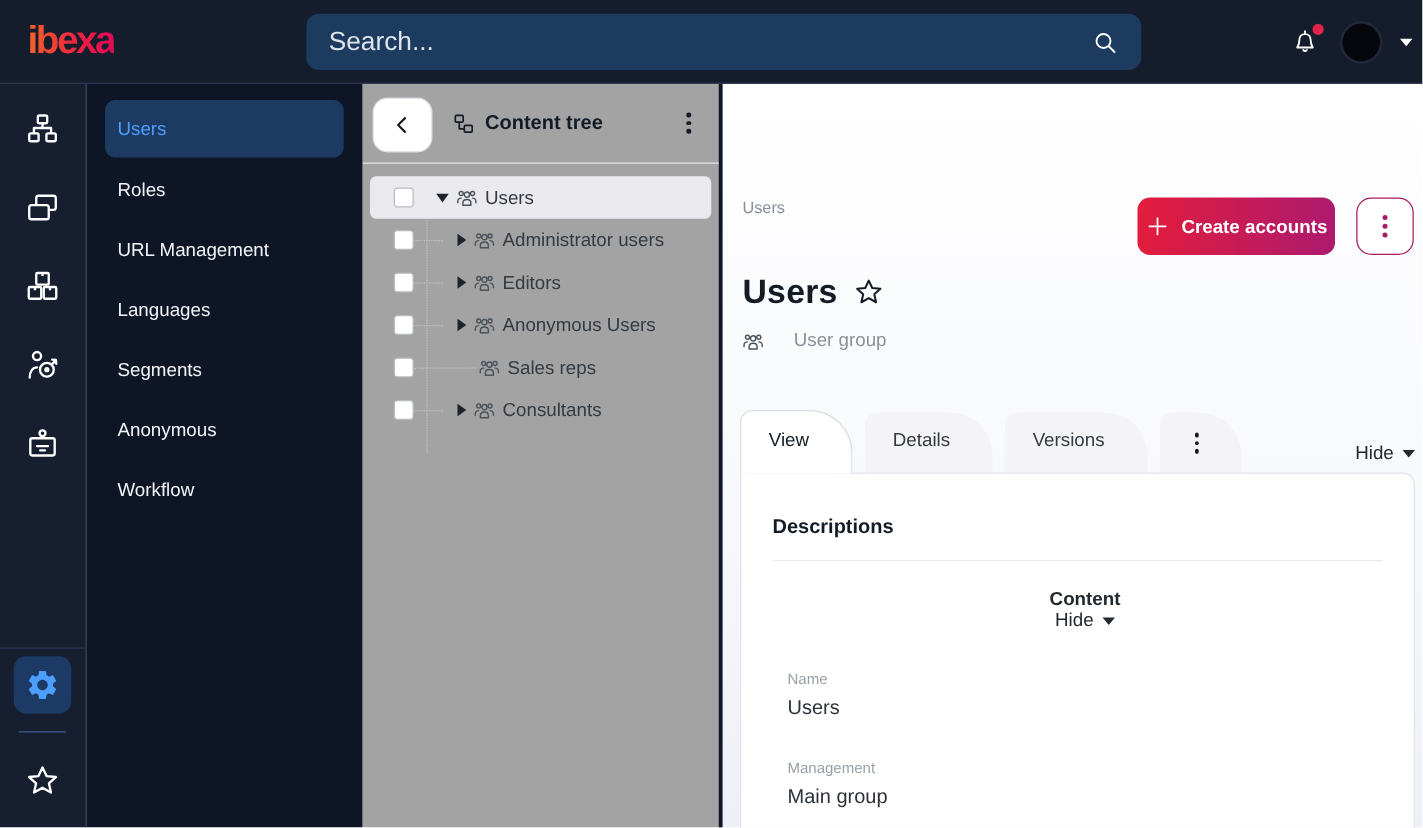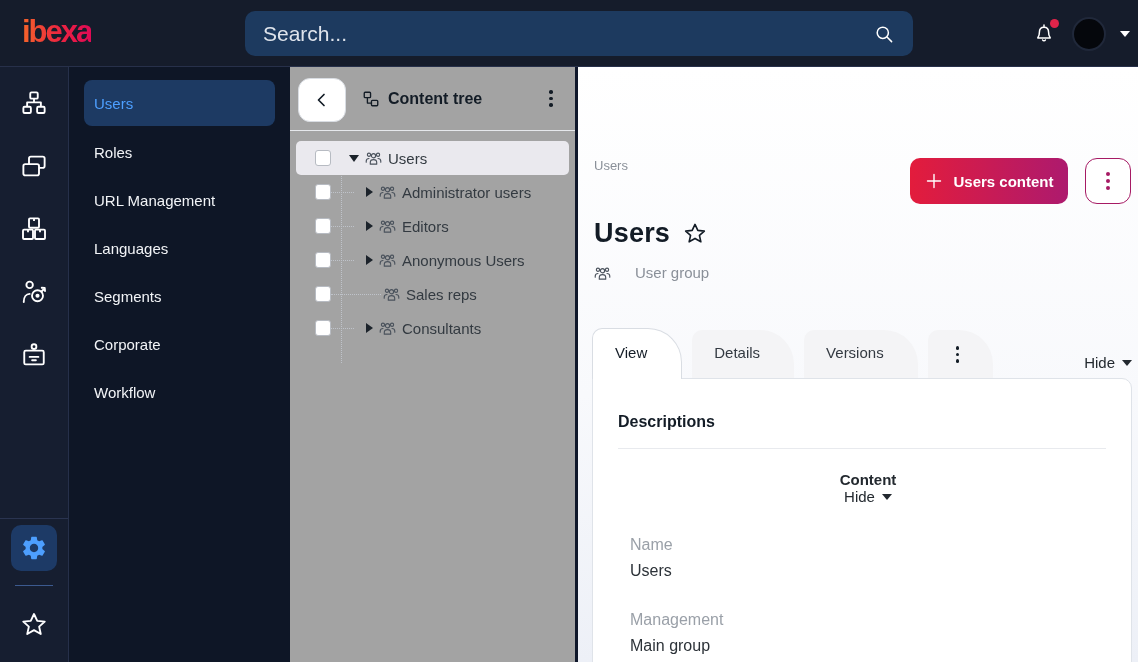--- a/index.html
+++ b/index.html
@@ -102,21 +102,21 @@
   .caret-dark { width:0; height:0; border-left:5px solid transparent; border-right:5px solid transparent;
     border-top:6px solid #23292f; }
 
   .card { position:absolute; left:14px; top:311px; width:540px; height:331px; background:#fff;
     border:1px solid #dfe3e9; border-radius:0 10px 10px 10px; padding:0 25px; z-index:2; }
   .card h2 { margin-top:34px; font-size:16px; font-weight:700; color:#131c26; }
   .card-divider { margin-top:17px; height:1px; background:#e8eaee; }
   .section-head { margin:22px 0 0 12px; display:flex; align-items:center; justify-content:space-between;flex-direction:column; }
   .section-title { font-size:15px; font-weight:700; color:#23292f; }
   .field { margin-left:12px; }
-  .field-label { font-size:16px; color:#9aa0a8;margin-top:31px; }
+  .field-label { font-size:12px; color:#9aa0a8;margin-top:31px; }
   .field-value { font-size:16px; color:#2c3238; margin-top:8px; }
   .field-name { margin-top:25px; }
   .field-desc { margin-top:28px; }
 
   svg { display:block; }
 </style>
 </head>
 <body>
 
 <svg width="0" height="0" style="position:absolute">
@@ -230,21 +230,21 @@
     <div class="menu-item">
         <span>URL Management</span>
       </div>
     <div class="menu-item">
         <span>Languages</span>
       </div>
     <div class="menu-item">
         <span>Segments</span>
       </div>
     <div class="menu-item">
-        <span>Corporate</span>
+        <span>Anonymous</span>
       </div>
     <div class="menu-item">
         <span>Workflow</span>
       </div>
   </nav>
 
   <aside class="tree-panel">
     <div class="tree-header">
       <button class="back-btn">
         <svg width="22" height="22" viewBox="0 0 22 22" fill="none" stroke="#131c26" stroke-width="1.7" stroke-linecap="round" stroke-linejoin="round">
@@ -335,21 +335,21 @@
     </div>
   </aside>
 
   <main class="main">
     <div class="breadcrumb">Users</div>
 
     <button class="create-btn">
       <svg width="20" height="20" viewBox="0 0 20 20" fill="none" stroke="#fff" stroke-width="1.4" stroke-linecap="round">
         <path d="M10 3.5v13M3.5 10h13"></path>
       </svg>
-      <span>Users content</span>
+      <span>Create accounts</span>
     </button>
 
     <button class="more-btn">
       <span class="dot"></span>
         <span class="dot"></span>
         <span class="dot"></span>
     </button>
 
     <div class="page-title-row">
       <h1 class="page-title">Users</h1>

